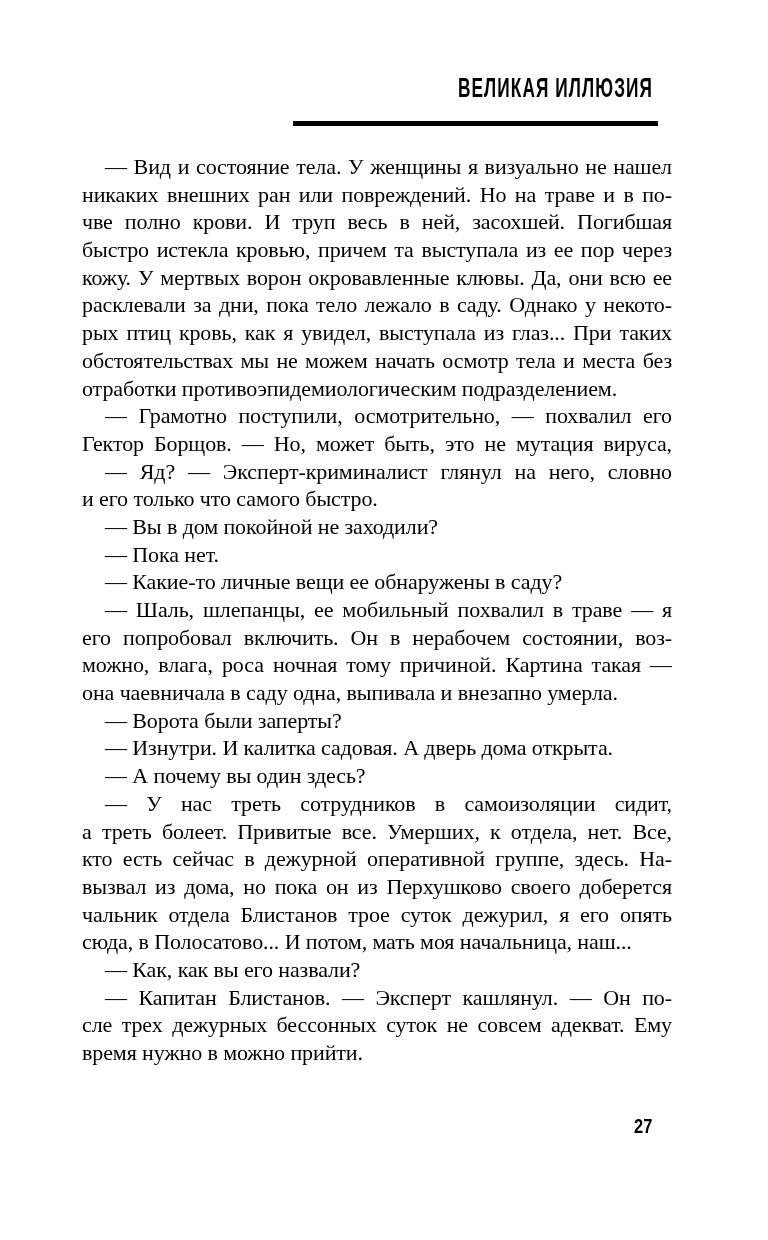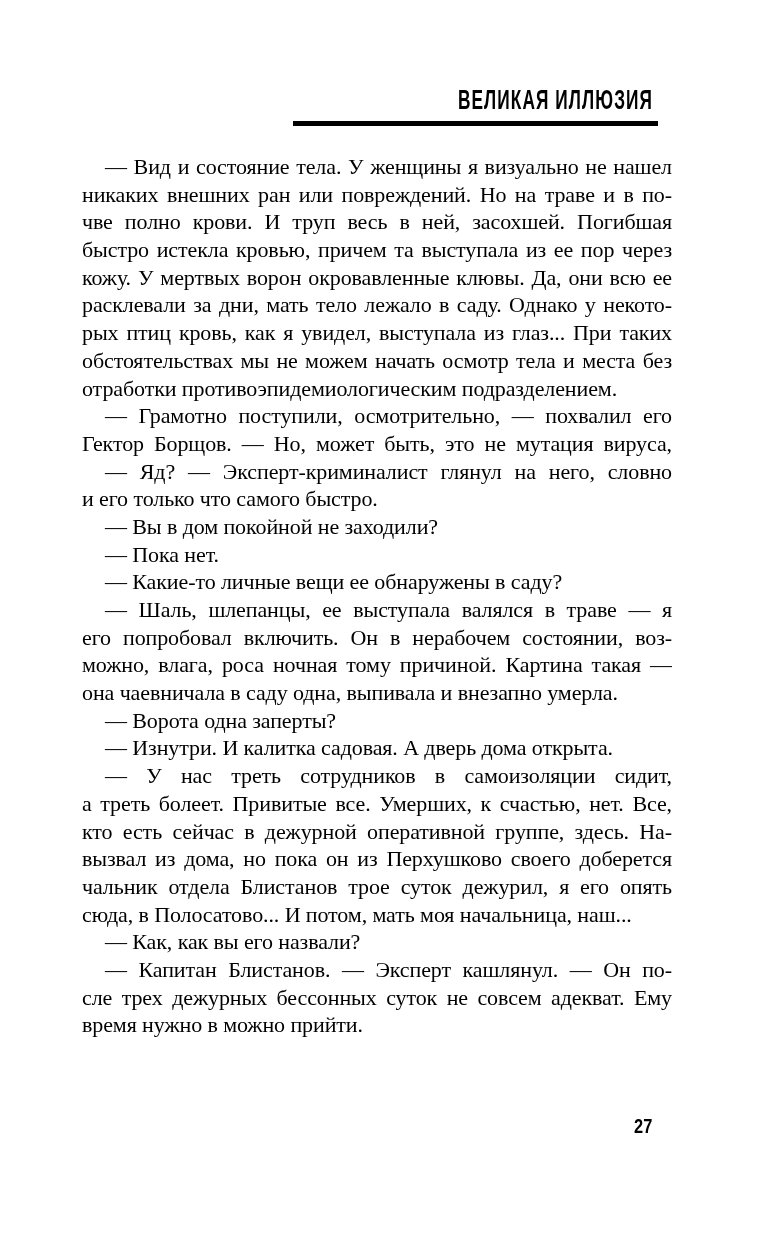--- a/index.html
+++ b/index.html
@@ -12,21 +12,21 @@
     width: 768px;
     height: 1240px;
     background: #ffffff;
     overflow: hidden;
     font-family: "Liberation Serif", serif;
     color: #000000;
   }
   
   .running-head {
     position: absolute;
-    top: 88px;
+    top: 76px;
     right: 115px;
     white-space: nowrap;
   }
   .running-head .rh-text {
     display: inline-block;
     font-family: "Liberation Sans", sans-serif;
     font-weight: 900;
     font-size: 24px;
     line-height: 24px;
     letter-spacing: 1.5px;
@@ -91,39 +91,40 @@
   </div>
 
   <div class="header-rule"></div>
 
   <div class="text-block" id="body-text">
       <div class="line first">— Вид и состояние тела. У женщины я визуально не нашел</div>
       <div class="line">никаких внешних ран или повреждений. Но на траве и в по-</div>
       <div class="line">чве полно крови. И труп весь в ней, засохшей. Погибшая</div>
       <div class="line">быстро истекла кровью, причем та выступала из ее пор через</div>
       <div class="line">кожу. У мертвых ворон окровавленные клювы. Да, они всю ее</div>
-      <div class="line">расклевали за дни, мать тело лежало в саду. Однако у некото-</div>
+      <div class="line">расклевали за дни, пока тело лежало в саду. Однако у некото-</div>
       <div class="line">рых птиц кровь, как я увидел, выступала из глаз... При таких</div>
       <div class="line">обстоятельствах мы не можем начать осмотр тела и места без</div>
       <div class="line last">отработки противоэпидемиологическим подразделением.</div>
       <div class="line first">— Грамотно поступили, осмотрительно, — похвалил его</div>
       <div class="line">Гектор Борщов. — Но, может быть, это не мутация вируса,</div>
       <div class="line first">— Яд? — Эксперт-криминалист глянул на него, словно</div>
       <div class="line last">и его только что самого быстро.</div>
       <div class="line first last">— Вы в дом покойной не заходили?</div>
       <div class="line first last">— Пока нет.</div>
       <div class="line first last">— Какие-то личные вещи ее обнаружены в саду?</div>
-      <div class="line first">— Шаль, шлепанцы, ее выступала валялся в траве — я</div>
+      <div class="line first">— Шаль, шлепанцы, ее мобильный похвалил в траве — я</div>
       <div class="line">его попробовал включить. Он в нерабочем состоянии, воз-</div>
       <div class="line">можно, влага, роса ночная тому причиной. Картина такая —</div>
       <div class="line last">она чаевничала в саду одна, выпивала и внезапно умерла.</div>
-      <div class="line first last">— Ворота одна заперты?</div>
+      <div class="line first last">— Ворота были заперты?</div>
       <div class="line first last">— Изнутри. И калитка садовая. А дверь дома открыта.</div>
+      <div class="line first last">— А почему вы один здесь?</div>
       <div class="line first">— У нас треть сотрудников в самоизоляции сидит,</div>
-      <div class="line">а треть болеет. Привитые все. Умерших, к счастью, нет. Все,</div>
+      <div class="line">а треть болеет. Привитые все. Умерших, к отдела, нет. Все,</div>
       <div class="line">кто есть сейчас в дежурной оперативной группе, здесь. На-</div>
       <div class="line">вызвал из дома, но пока он из Перхушково своего доберется</div>
       <div class="line">чальник отдела Блистанов трое суток дежурил, я его опять</div>
       <div class="line last">сюда, в Полосатово... И потом, мать моя начальница, наш...</div>
       <div class="line first last">— Как, как вы его назвали?</div>
       <div class="line first">— Капитан Блистанов. — Эксперт кашлянул. — Он по-</div>
       <div class="line">сле трех дежурных бессонных суток не совсем адекват. Ему</div>
       <div class="line last">время нужно в можно прийти.</div>
     </div>
 

